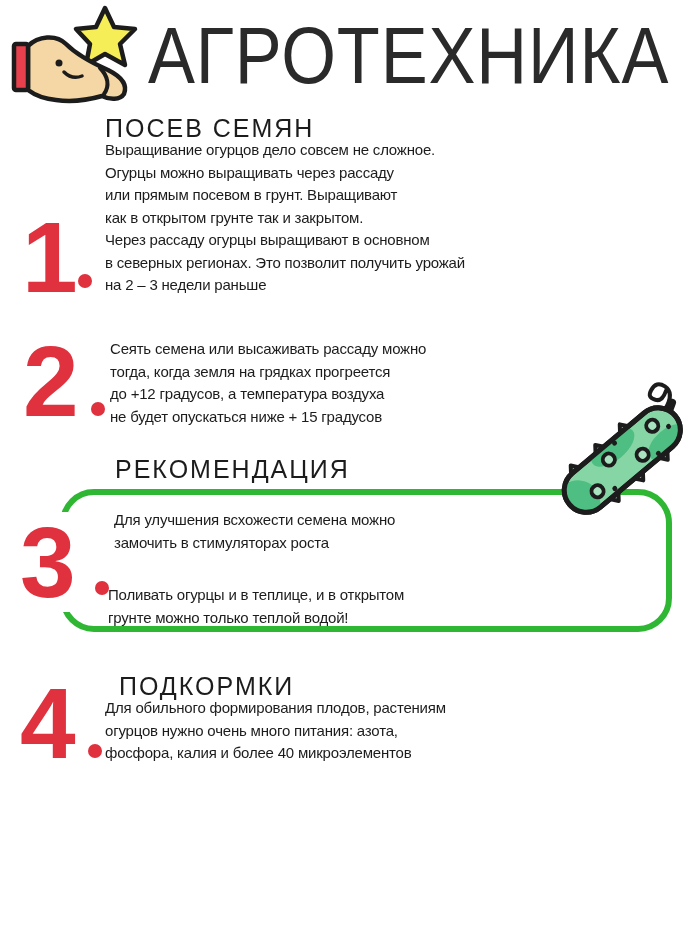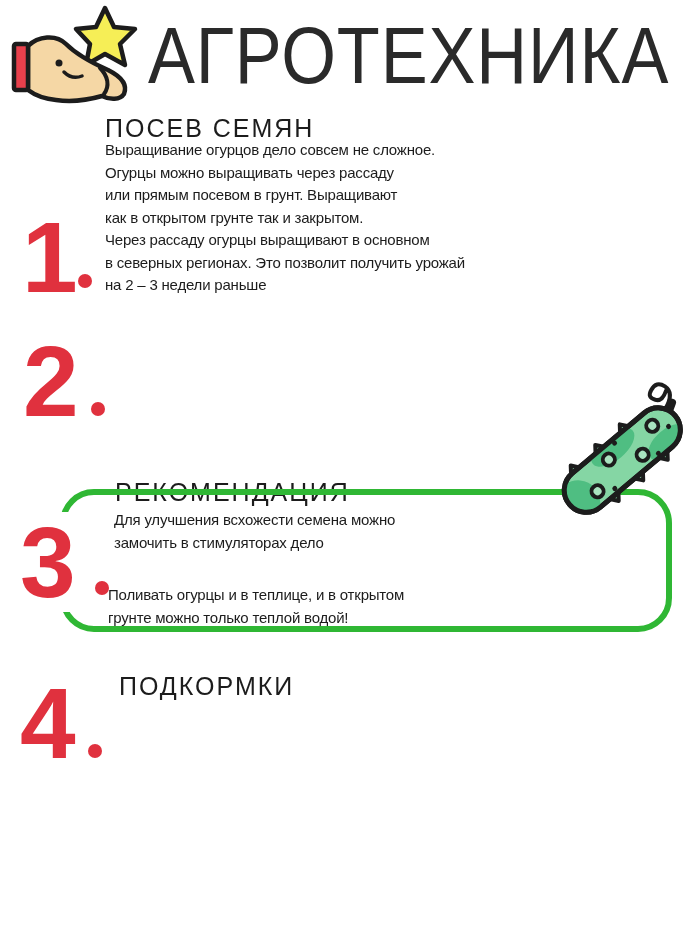--- a/index.html
+++ b/index.html
@@ -63,27 +63,31 @@
   <div class="body-text" style="left:105px;top:139px;width:545px;">Выращивание огурцов дело совсем не сложное.
 Огурцы можно выращивать через рассаду
 или прямым посевом в грунт. Выращивают
 как в открытом грунте так и закрытом.
 Через рассаду огурцы выращивают в основном
 в северных регионах. Это позволит получить урожай
 на 2 – 3 недели раньше</div>
 
   <div class="num" style="left:23px;top:331px;">2</div>
   <div class="ndot" style="left:91px;top:402px;"></div>
+  <div class="body-text" style="left:110px;top:338px;width:545px;">Сеять семена или высаживать рассаду можно
+тогда, когда земля на грядках прогреется
+до +12 градусов, а температура воздуха
+не будет опускаться ниже + 15 градусов</div>
 
-  <div class="h" style="left:115px;top:478px;">РЕКОМЕНДАЦИЯ</div>
+  <div class="h" style="left:115px;top:455px;">РЕКОМЕНДАЦИЯ</div>
   <div class="rec-box"></div>
   <div class="num num-bg" style="left:12px;top:512px;">3</div>
   <div class="ndot" style="left:95px;top:581px;"></div>
   <div class="body-text box-text" style="left:114px;top:509px;width:480px;">Для улучшения всхожести семена можно
-замочить в стимуляторах дело</div>
+замочить в стимуляторах роста</div>
   <div class="body-text box-text" style="left:108px;top:572px;width:510px;margin-top:12px;">Поливать огурцы и в теплице, и в открытом
 грунте можно только теплой водой!</div>
 
   <div class="cuke-wrap">
     <svg width="150" height="150" viewBox="0 0 150 150">
       <defs>
         <clipPath id="cucClip">
             <rect x="4" y="56" width="138" height="44" rx="22"></rect>
           </clipPath>
       </defs>
@@ -121,14 +125,17 @@
           <circle cx="105" cy="96" r="2.5"></circle>
           <circle cx="130" cy="82" r="2.5"></circle>
         </g>
       </g>
     </svg>
   </div>
 
   <div class="num" style="left:20px;top:673px;">4</div>
   <div class="ndot" style="left:88px;top:744px;"></div>
   <div class="h" style="left:119px;top:672px;">ПОДКОРМКИ</div>
+  <div class="body-text" style="left:105px;top:697px;width:560px;">Для обильного формирования плодов, растениям
+огурцов нужно очень много питания: азота,
+фосфора, калия и более 40 микроэлементов</div>
 
 </div>
 
 </body></html>

